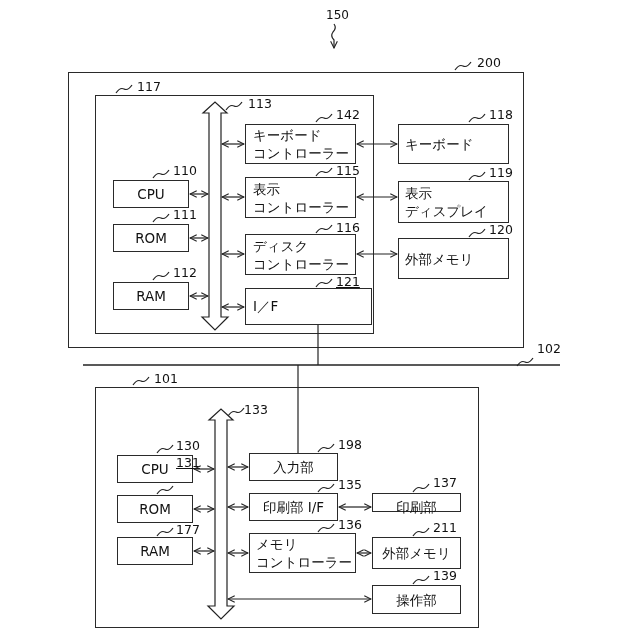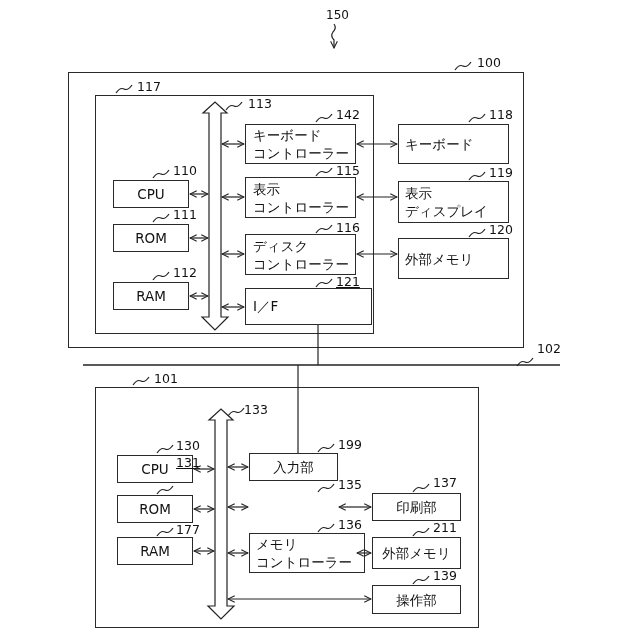--- a/index.html
+++ b/index.html
@@ -14,21 +14,21 @@
     svg.overlay { position: absolute; left: 0; top: 0; width: 640px; height: 640px; pointer-events: none; }
   </style>
 </head>
 <body>
 
 <div id="canvas">
 
   <span class="ref" style="left:326px; top:8px; font-size:12px;">150</span>
 
   <div class="frame" style="left:68px; top:72px; width:456px; height:276px;"></div>
-  <span class="ref" style="left:477px; top:56px;">100</span>
+  <span class="ref" style="left:477px; top:56px;">200</span>
 
   <div class="frame" style="left:95px; top:95px; width:279px; height:239px;"></div>
   <span class="ref" style="left:137px; top:80px;">117</span>
   <span class="ref" style="left:248px; top:97px;">113</span>
 
   <div class="box" style="left:113px; top:180px; width:76px; height:28px;">
     <div class="lbl c" style="left:0; right:0; top:4px;">CPU</div>
   </div>
   <span class="ref" style="left:173px; top:164px;">110</span>
 
@@ -98,31 +98,34 @@
   <span class="ref" style="left:176px; top:456px;text-decoration:underline;">131</span>
 
   <div class="box" style="left:117px; top:537px; width:76px; height:28px;">
     <div class="lbl c" style="left:0; right:0; top:4px;">RAM</div>
   </div>
   <span class="ref" style="left:176px; top:523px;">177</span>
 
   <div class="box" style="left:249px; top:453px; width:89px; height:28px;">
     <div class="lbl c" style="left:0; right:0; top:4px;">入力部</div>
   </div>
-  <span class="ref" style="left:338px; top:438px;">199</span>
-
+  <span class="ref" style="left:338px; top:438px;">198</span>
+
+  <div class="box" style="left:249px; top:493px; width:89px; height:28px;">
+    <div class="lbl c" style="left:0; right:0; top:4px;">印刷部 I/F</div>
+  </div>
   <span class="ref" style="left:338px; top:478px;">135</span>
 
-  <div class="box" style="left:249px; top:533px; width:116px; height:40px;">
+  <div class="box" style="left:249px; top:533px; width:107px; height:40px;">
     <div class="lbl" style="left:6px; top:1px;">メモリ</div>
     <div class="lbl" style="left:6px; top:19px;">コントローラー</div>
   </div>
   <span class="ref" style="left:338px; top:518px;">136</span>
 
-  <div class="box" style="left:372px; top:493px; width:89px; height:28px;">
+  <div class="box" style="left:372px; top:493px; width:89px; height:19px;">
     <div class="lbl c" style="left:0; right:0; top:4px;">印刷部</div>
   </div>
   <span class="ref" style="left:433px; top:476px;">137</span>
 
   <div class="box" style="left:372px; top:537px; width:89px; height:32px;">
     <div class="lbl c" style="left:0; right:0; top:6px;">外部メモリ</div>
   </div>
   <span class="ref" style="left:433px; top:521px;">211</span>
 
   <div class="box" style="left:372px; top:585px; width:89px; height:29px;">

